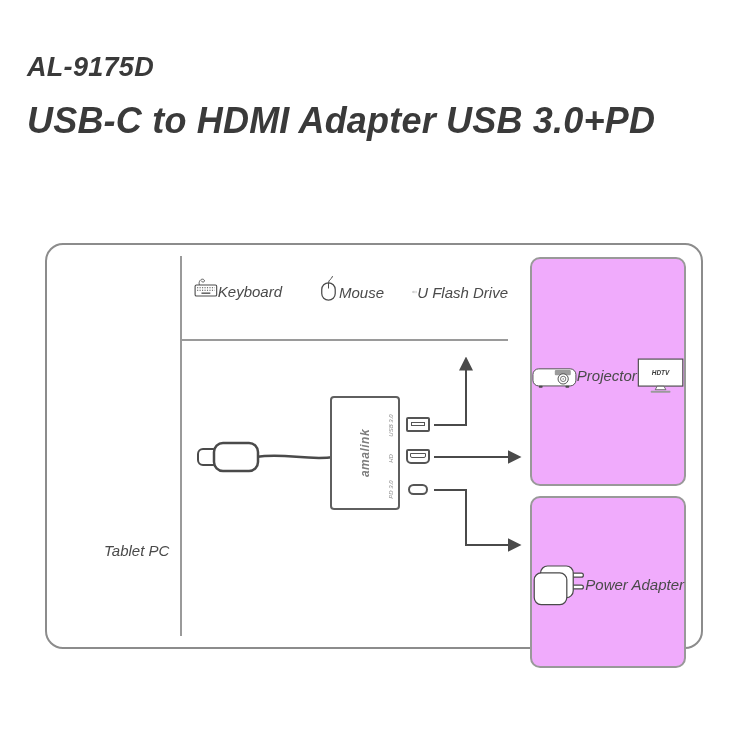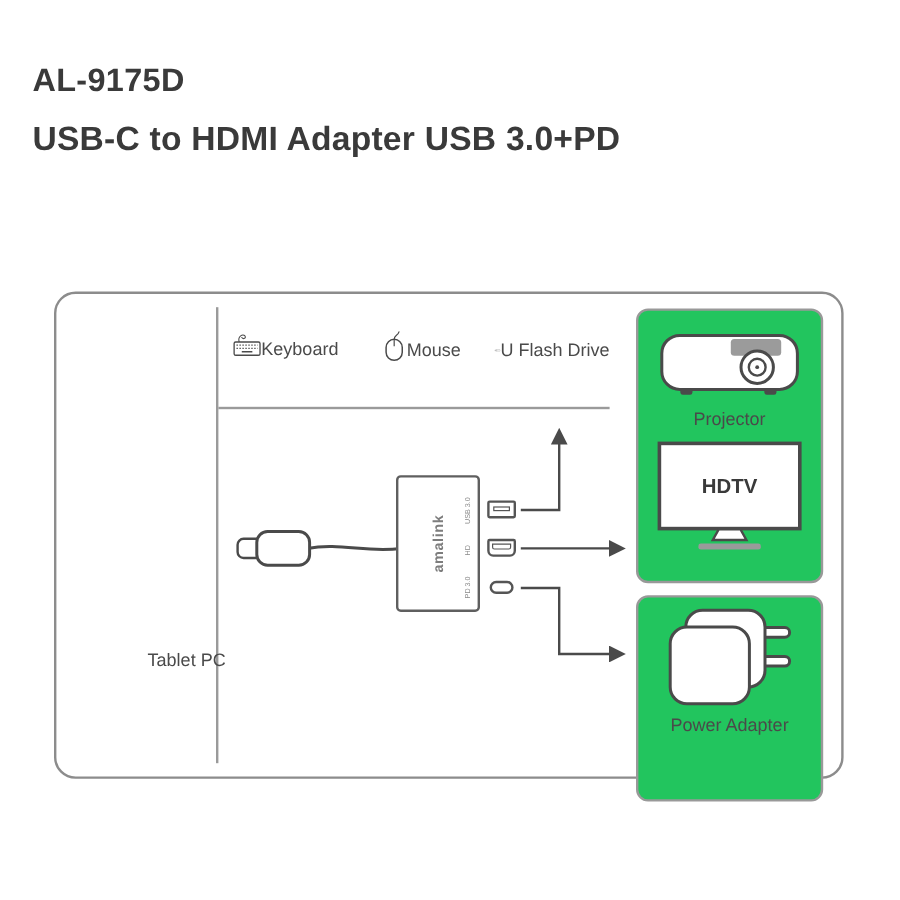--- a/index.html
+++ b/index.html
@@ -1,32 +1,32 @@
 <!DOCTYPE html>
 <html><head>
 <meta charset="utf-8">
 <style>
   * { margin:0; padding:0; box-sizing:border-box; }
   html,body { width:750px; height:750px; background:#ffffff; font-family:"Liberation Sans", sans-serif; }
-  .page { position:relative; width:750px; height:750px; overflow:hidden; background:#fff; }
+  .page { position:relative; width:750px; height:750px; overflow:hidden; background:#fff;font-style:italic; }
 
   .title-model { position:absolute; left:27px; top:52px; font-size:27px; font-weight:700; color:#3a3a3a; letter-spacing:0.3px; }
-  .title-main  { position:absolute; left:27px; top:100px; font-size:28px; font-weight:700; color:#3a3a3a; letter-spacing:0.2px; }
+  .title-main  { position:absolute; left:27px; top:100px; font-size:36px; font-weight:700; color:#3a3a3a; letter-spacing:0.2px; }
 
   .diagram-frame { position:absolute; left:45px; top:243px; width:658px; height:406px;
                    border:2px solid #8c8c8c; border-radius:18px; background:#fff; }
 
   .v-divider { position:absolute; left:180px; top:256px; width:2px; height:380px; background:#9a9a9a; }
   .h-divider { position:absolute; left:182px; top:339px; width:326px; height:2px; background:#9a9a9a; }
 
   .node { position:absolute; display:flex; flex-direction:row; align-items:center; }
   .node .label { font-size:15px; color:#4a4a4a; margin-top:9px; white-space:nowrap; }
 
-  .right-box { position:absolute; border:2px solid #999; border-radius:10px; background:#22c55e;
-               display:flex; flex-direction:column; align-items:center; }
+  .right-box { position:absolute; border:2px solid #999; border-radius:10px; background:#f0abfc;
+               display:flex; flex-direction:row; align-items:center; }
   .right-box .label { font-size:15px; color:#4a4a4a; white-space:nowrap; }
 
   .adapter-body { position:absolute; left:330px; top:396px; width:70px; height:114px;
                   border:2px solid #5f5f5f; border-radius:4px; background:#fff; z-index:2; }
   .adapter-brand { position:absolute; left:50%; top:50%; transform:translate(-50%,-50%) rotate(-90deg);
                    font-size:12px; font-weight:600; color:#7d7d7d; letter-spacing:0.5px; }
   .adapter-port-label { position:absolute; right:-9px; width:32px; text-align:center;
                         transform:rotate(-90deg); font-size:6px; color:#8a8a8a; line-height:7px; }
 
   .port { position:absolute; border:2px solid #555; background:#fff; z-index:2; }
@@ -47,21 +47,21 @@
 
   <div class="title-model">AL-9175D</div>
   <div class="title-main">USB-C to HDMI Adapter USB 3.0+PD</div>
 
   <div class="diagram-frame"></div>
   <div class="v-divider"></div>
   <div class="h-divider"></div>
 
 
 
-  <div class="node" style="left:88px; top:502px; width:62px;gap:35px;">
+  <div class="node" style="left:104px; top:502px; width:62px;">
     <svg class="icon" width="62" height="88" viewBox="0 0 62 88">
       <rect x="2.5" y="2.5" width="57" height="83" rx="7" fill="#fff" stroke="#4a4a4a" stroke-width="2.5"></rect>
       <circle cx="31" cy="76" r="3.2" fill="none" stroke="#4a4a4a" stroke-width="2"></circle>
       <circle cx="31" cy="10" r="1.6" fill="#4a4a4a"></circle>
     </svg>
     <div class="label">Tablet PC</div>
   </div>
 
   <div class="node" style="left:194px; top:264px; width:88px;">
     <svg class="icon" width="54" height="46" viewBox="0 0 54 46">

